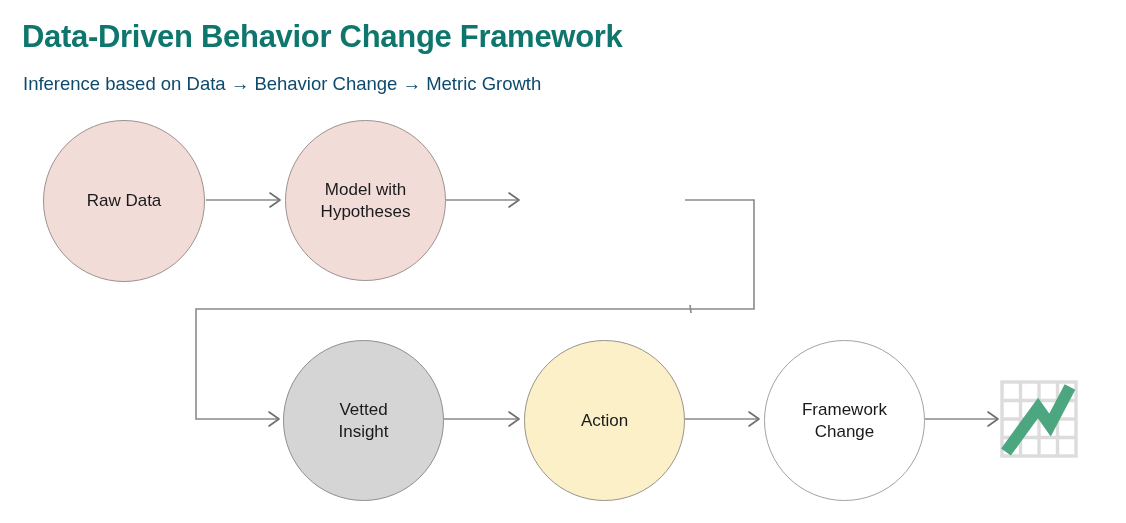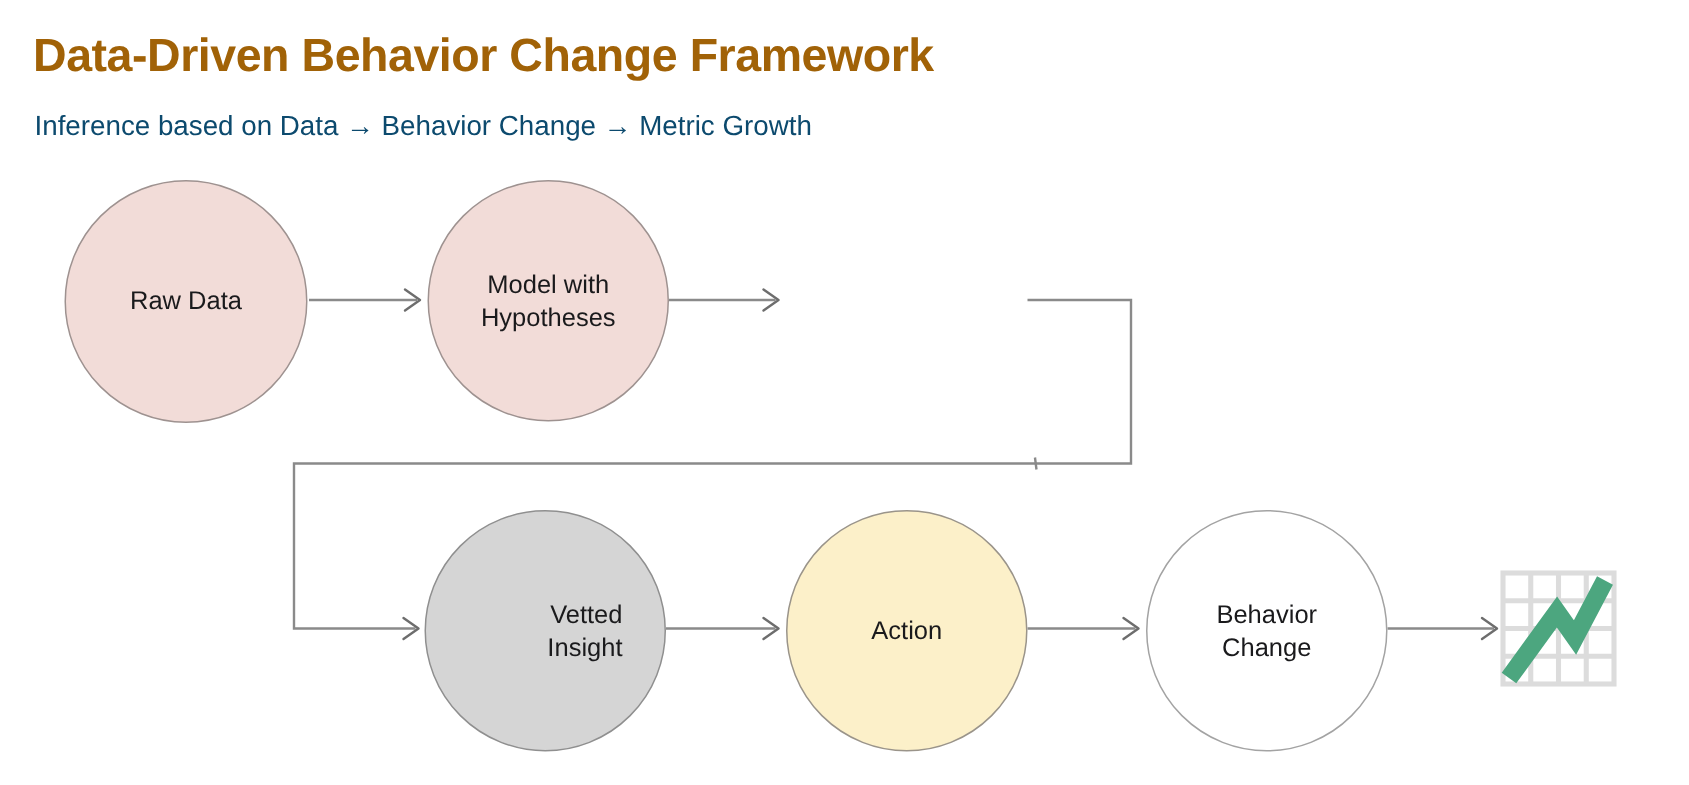--- a/index.html
+++ b/index.html
@@ -28,21 +28,21 @@
   
   .page-title {
     position: absolute;
     left: 22px;
     top: 18px;
     font-size: 31px;
     font-weight: bold;
     letter-spacing: -0.3px;
     line-height: 38px;
     white-space: nowrap;
-    color: #a16207;
+    color: #0f766e;
   }
   .page-subtitle {
     position: absolute;
     left: 23px;
     top: 72px;
     font-size: 18.5px;
     font-weight: normal;
     line-height: 24px;
     white-space: nowrap;
     color: #0c4a6e;
@@ -147,29 +147,29 @@
   <div class="node pink" style="left:43px; top:120px; width:162px; height:162px;text-align:right;">
     <span class="node-label">Raw Data</span>
   </div>
 
   <div class="node pink" style="left:285px; top:120px; width:161px; height:161px;justify-content:center;">
     <span class="node-label" style="padding:0 26px;">Model with Hypotheses</span>
   </div>
 
 
   <div class="node gray" style="left:283px; top:340px; width:161px; height:161px;">
-    <span class="node-label" style="padding:0 28px;text-align:right;">Vetted Insight</span>
+    <span class="node-label" style="padding:0 28px;">Vetted Insight</span>
   </div>
 
   <div class="node cream" style="left:524px; top:340px; width:161px; height:161px;">
     <span class="node-label">Action</span>
   </div>
 
   <div class="node white" style="left:764px; top:340px; width:161px; height:161px;">
-    <span class="node-label" style="padding:0 26px;">Behavior Change</span>
+    <span class="node-label" style="padding:0 26px;">Framework Change</span>
   </div>
 
   <svg class="metric-icon" style="left:1000px; top:380px;" width="78" height="78" viewBox="0 0 78 78">
 
     <g stroke="#dcdcdc" stroke-width="3.4" fill="none">
       <rect x="2" y="2" width="74" height="74"></rect>
       <line x1="20.5" y1="2" x2="20.5" y2="76"></line>
       <line x1="39" y1="2" x2="39" y2="76"></line>
       <line x1="57.5" y1="2" x2="57.5" y2="76"></line>
       <line x1="2" y1="20.5" x2="76" y2="20.5"></line>

